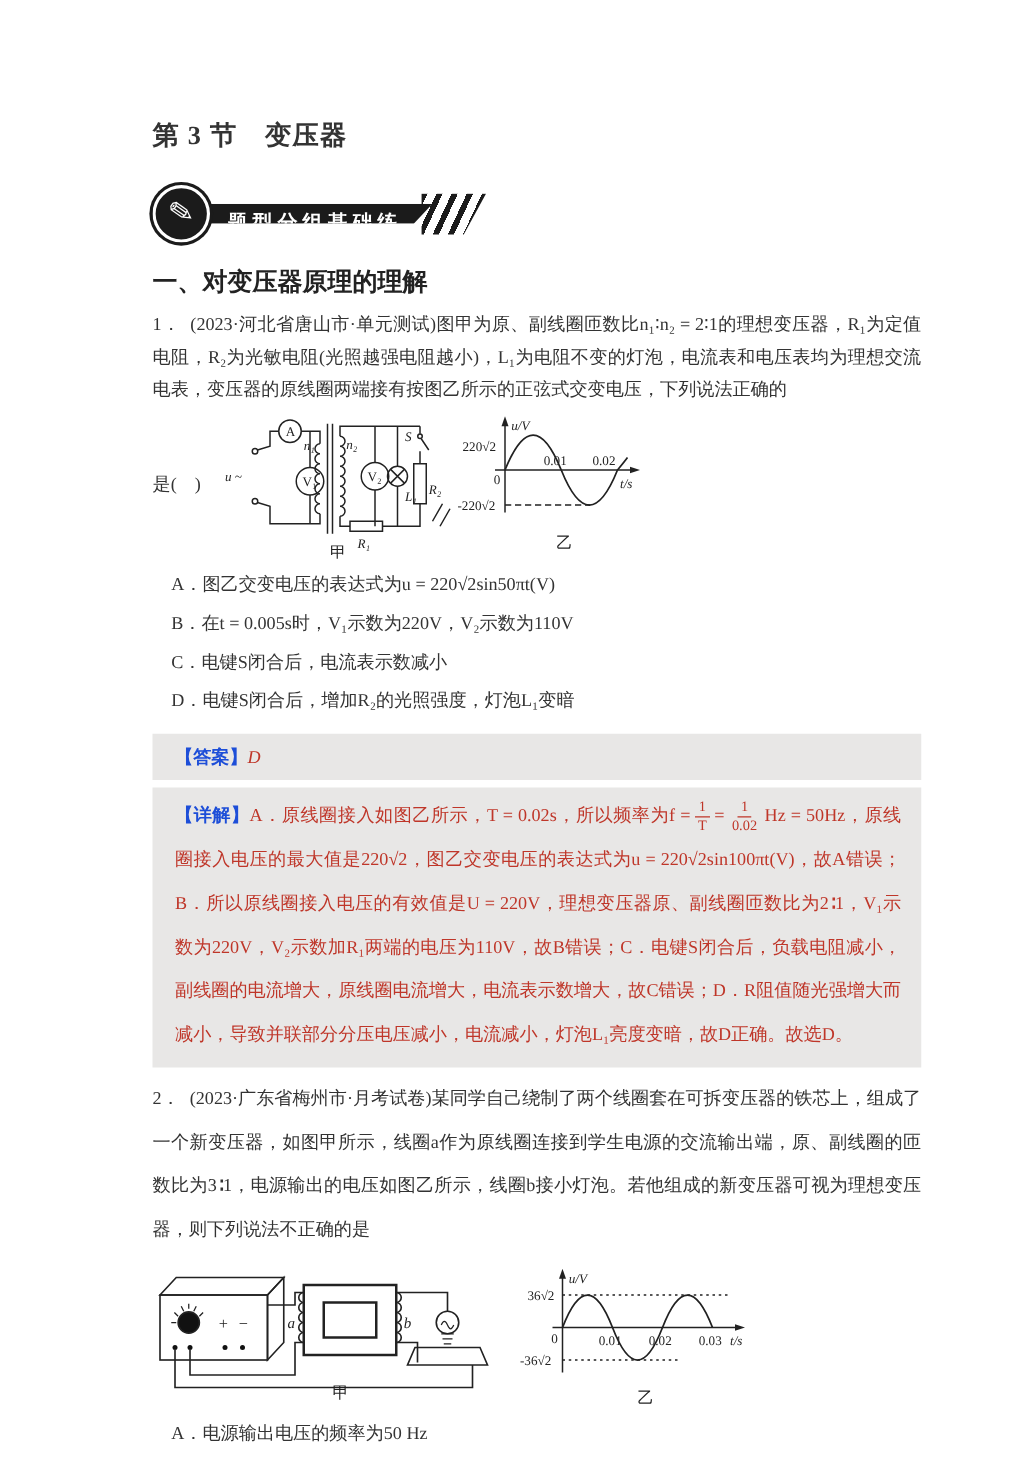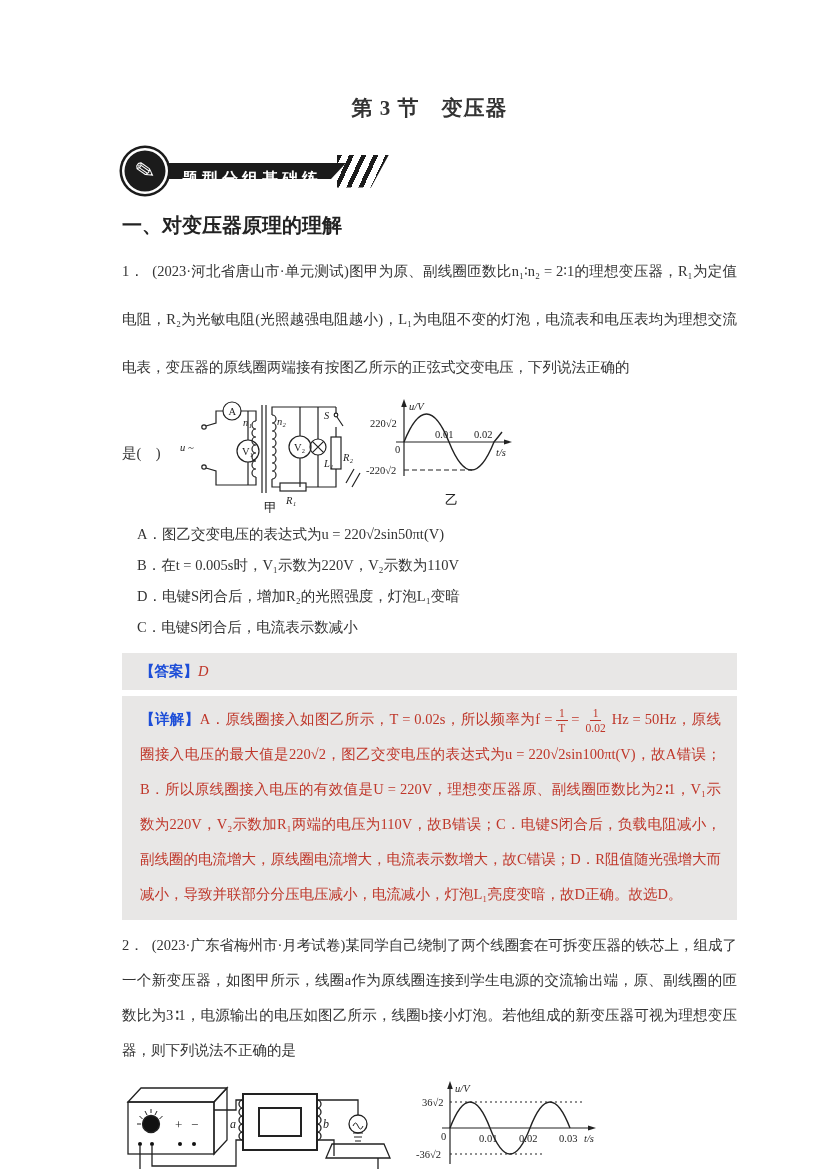--- a/index.html
+++ b/index.html
@@ -11,21 +11,20 @@
     padding:94px 90px 0 122px;
     color:#333;
     font-family:"Liberation Serif","DejaVu Serif",serif;
     font-size:14.5px;
     overflow:hidden;
   }
   .title{
     margin:0;
     font-size:21px;
     font-weight:bold;
-    text-align:center;
     letter-spacing:1px;
   }
   
   .banner{margin-top:24px;height:50px;display:flex;align-items:center;}
   .banner-circle{
     width:46px;height:46px;border-radius:50%;
     background:#1b1b1b;
     box-shadow:inset 0 0 0 2.5px #ffffff, 0 0 0 2.5px #1b1b1b;
     display:flex;align-items:center;justify-content:center;
     z-index:2;flex:0 0 auto;
@@ -42,21 +41,21 @@
   }
   .banner-stripes{
     width:52px;height:33px;margin-left:-9px;
     background:repeating-linear-gradient(115deg,#1b1b1b 0 4.5px,transparent 4.5px 11px);
     clip-path:polygon(0 0,100% 0,calc(100% - 18px) 100%,0 100%);
   }
   .section-heading{
     margin:16px 0 0 0;
     font-size:20px;font-weight:bold;color:#222;
   }
-  .stem{margin:8px 0 0 0;line-height:48px;text-align:justify;}
+  .stem{margin:8px 0 0 0;line-height:26px;text-align:justify;}
   .stem .qnum{margin-right:8px;}
   .stem2{line-height:35px;}
   .figrow{display:flex;align-items:center;margin-top:2px;}
   .figrow .lead{flex:0 0 58px;font-size:14.5px;}
   .figrow2{display:flex;align-items:flex-start;margin-top:10px;margin-left:2px;}
   .opt{line-height:31px;margin-left:15px;}
   .opts{margin-top:6px;}
   .block{
     background:#e8e7e6;
     margin-top:10px;
@@ -155,22 +154,22 @@
       <path d="M38,74 L106,74" stroke-dasharray="5 3"></path>
       <text x="0" y="78" class="lbl" stroke="none">-220√2</text>
       <path d="M38,46 Q60.5,-10 83,46 Q105.5,102 128,46 q5,-6 8,-10" stroke-width="1.4"></path>
       <text x="79" y="108" class="cap" stroke="none">乙</text>
     </svg>
   </div>
 
   <div class="opts">
     <div class="opt"><span>A．</span><span>图乙交变电压的表达式为u = 220√2sin50πt(V)</span></div>
     <div class="opt"><span>B．</span><span>在t = 0.005s时，V₁示数为220V，V₂示数为110V</span></div>
+    <div class="opt"><span>C．</span><span>电键S闭合后，电流表示数减小</span></div>
     <div class="opt"><span>D．</span><span>电键S闭合后，增加R₂的光照强度，灯泡L₁变暗</span></div>
-    <div class="opt"><span>C．</span><span>电键S闭合后，电流表示数减小</span></div>
   </div>
 
   <div class="block">
     <span class="rlabel">【答案】</span><span class="answer-val">D</span>
   </div>
 
   <div class="block explain">
     <span class="rlabel">【详解】</span><span>A．原线圈接入如图乙所示，T = 0.02s，所以频率为f =</span><span class="frac">
         <span class="num">1</span>
         <span class="den">T</span>

